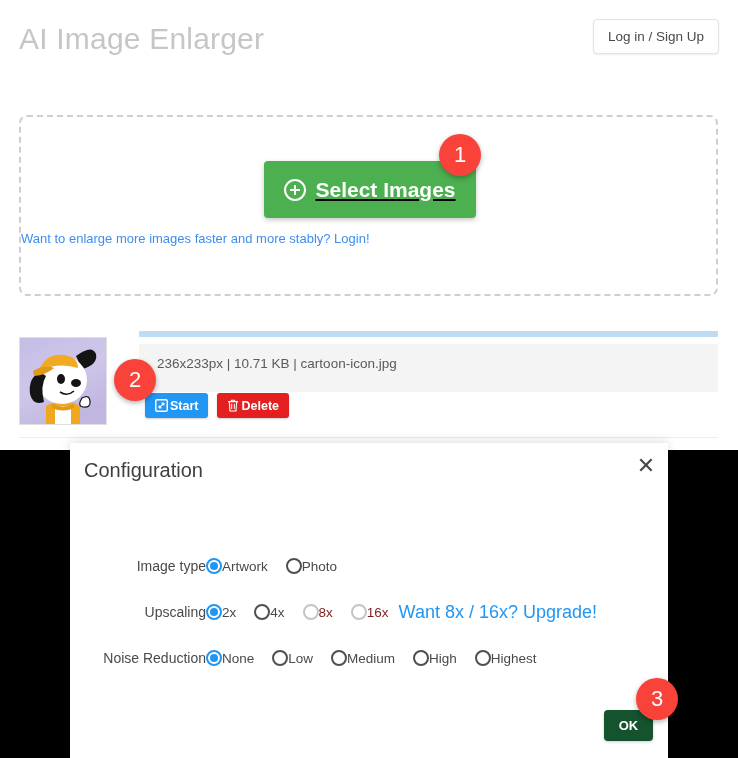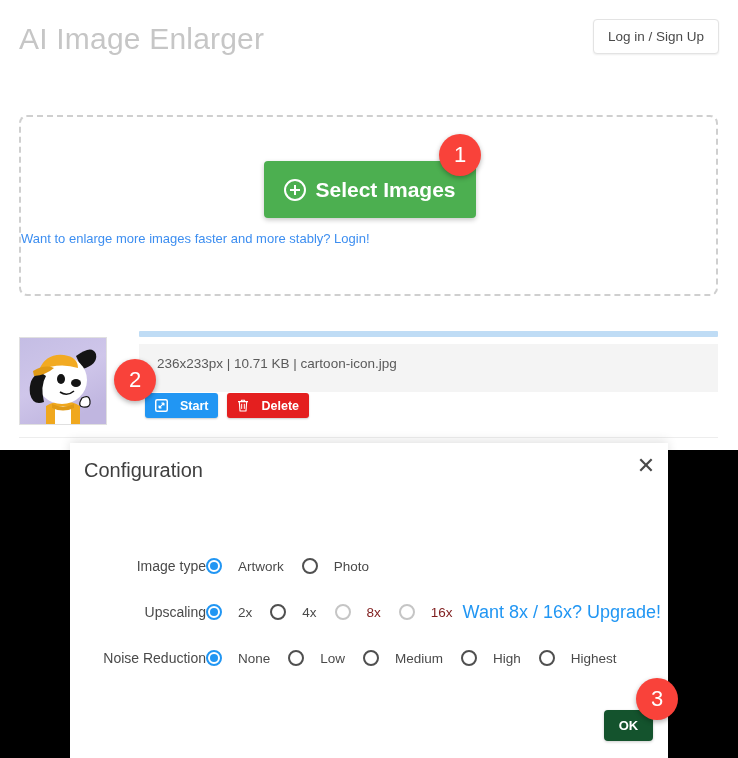--- a/index.html
+++ b/index.html
@@ -81,20 +81,21 @@
     width: 212px;
     height: 57px;
     background: #4caf50;
     border-radius: 4px;
     box-shadow: 0 2px 5px rgba(0,0,0,0.22);
     display: flex;
     align-items: center;
     justify-content: center;
     gap: 9px;
     cursor: pointer;
+    text-decoration: underline;
   }
   #select-images-button .label {
     color: #ffffff;
     font-size: 21px;
     font-weight: bold;
     white-space: nowrap;
   }
   .plus-circle-icon {
     width: 22px;
     height: 22px;
@@ -178,21 +179,21 @@
     left: 126px;
     top: 62px;
     display: flex;
     gap: 9px;
   }
   .action-button {
     height: 25px;
     border-radius: 3px;
     display: flex;
     align-items: center;
-    gap: 12px;
+    gap: 2px;
     padding: 0 10px;
     color: #ffffff;
     font-size: 12.5px;
     font-weight: bold;
     cursor: pointer;
     box-shadow: 0 1px 2px rgba(0,0,0,0.2);
     white-space: nowrap;
     box-sizing: border-box;
   }
   #start-button { background: #2196f3; }
@@ -262,21 +263,21 @@
     box-sizing: border-box;
     white-space: nowrap;
   }
   .radio-group {
     display: flex;
     align-items: center;
   }
   .radio-option {
     display: flex;
     align-items: center;
-    gap: 16px;
+    gap: 0;
     margin-right: 18px;
     cursor: pointer;
     white-space: nowrap;
   }
   .radio-mark {
     width: 16px;
     height: 16px;
     border-radius: 50%;
     border: 2px solid #4f4f4f;
     box-sizing: border-box;

